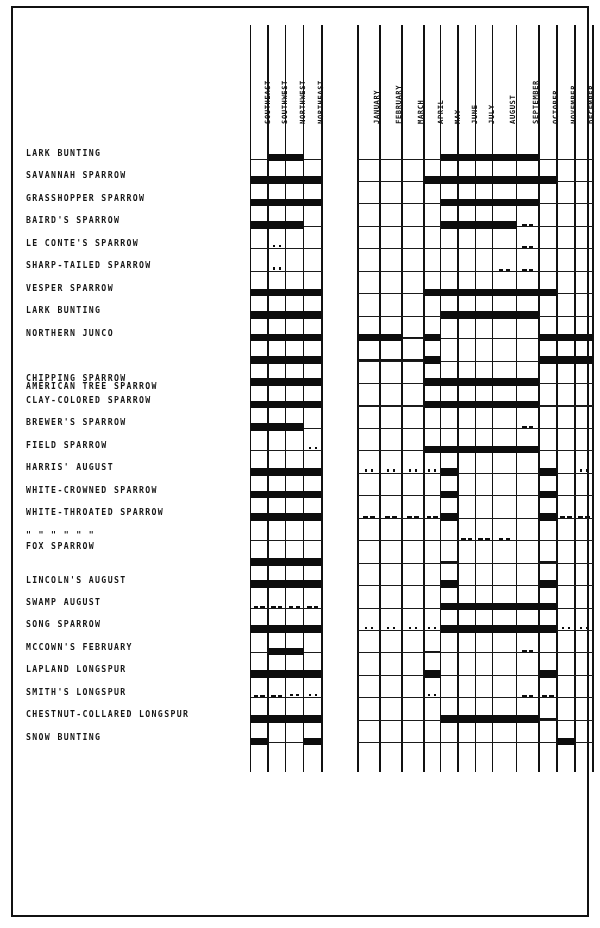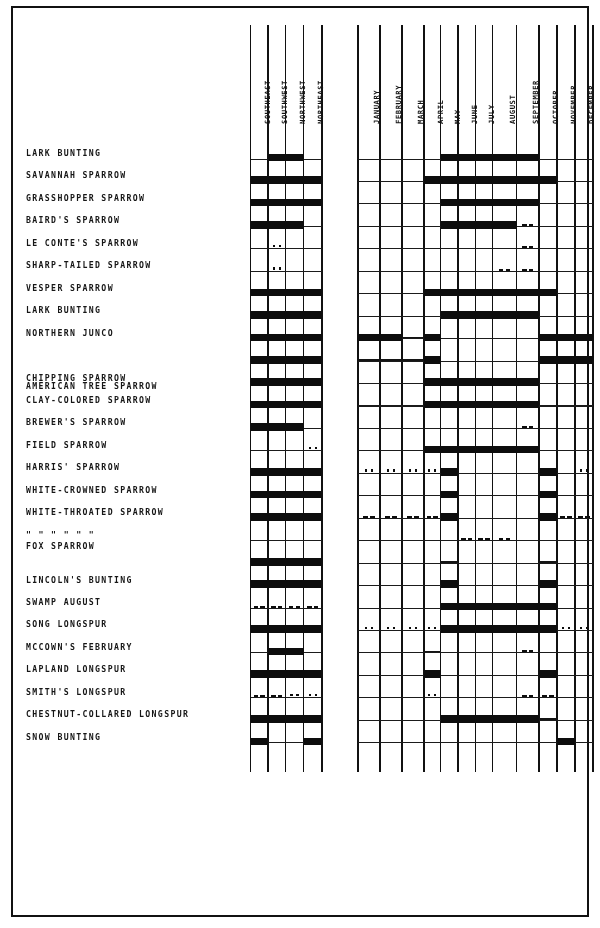--- a/index.html
+++ b/index.html
@@ -99,28 +99,28 @@
     <div class="species" style="top: 237.8px;">LE CONTE'S SPARROW</div>
     <div class="species" style="top: 260.25px;">SHARP-TAILED SPARROW</div>
     <div class="species" style="top: 282.7px;">VESPER SPARROW</div>
     <div class="species" style="top: 305.15px;">LARK BUNTING</div>
     <div class="species" style="top: 327.6px;">NORTHERN JUNCO</div>
     <div class="species" style="top: 365px; margin-top: 16px;">AMERICAN TREE SPARROW</div>
     <div class="species" style="top: 372.5px;">CHIPPING SPARROW</div>
     <div class="species" style="top: 394.95px;">CLAY-COLORED SPARROW</div>
     <div class="species" style="top: 417.4px;">BREWER'S SPARROW</div>
     <div class="species" style="top: 439.85px;">FIELD SPARROW</div>
-    <div class="species" style="top: 462.3px;">HARRIS' SPARROW</div>
+    <div class="species" style="top: 462.3px;">HARRIS' AUGUST</div>
     <div class="species" style="top: 484.75px;">WHITE-CROWNED SPARROW</div>
     <div class="species" style="top: 507.2px;">WHITE-THROATED SPARROW</div>
     <div class="species ditto" style="top: 529.65px;">"     "      "      "      "      "</div>
     <div class="species" style="top: 541px; text-align: right;">FOX SPARROW</div>
-    <div class="species" style="top: 574.55px;">LINCOLN'S BUNTING</div>
+    <div class="species" style="top: 574.55px;">LINCOLN'S AUGUST</div>
     <div class="species" style="top: 597px;">SWAMP AUGUST</div>
-    <div class="species" style="top: 619.45px;">SONG LONGSPUR</div>
+    <div class="species" style="top: 619.45px;">SONG SPARROW</div>
     <div class="species" style="top: 641.9px;">MCCOWN'S FEBRUARY</div>
     <div class="species" style="top: 664.35px;">LAPLAND LONGSPUR</div>
     <div class="species" style="top: 686.8px;">SMITH'S LONGSPUR</div>
     <div class="species" style="top: 709.25px;">CHESTNUT-COLLARED LONGSPUR</div>
     <div class="species" style="top: 731.7px;">SNOW BUNTING</div>
     <div class="rowline" style="left: 250.5px; top: 158.5px; width: 71.5px;"></div>
     <div class="rowline" style="left: 358px; top: 158.5px; width: 235px;"></div>
     <div class="bar" style="left: 268px; width: 35.5px; top: 153.9px; height: 7.6px;"></div>
     <div class="bar" style="left: 440.5px; width: 98.5px; top: 153.9px; height: 7.6px;"></div>
     <div class="rowline" style="left: 250.5px; top: 180.95px; width: 71.5px;"></div>

